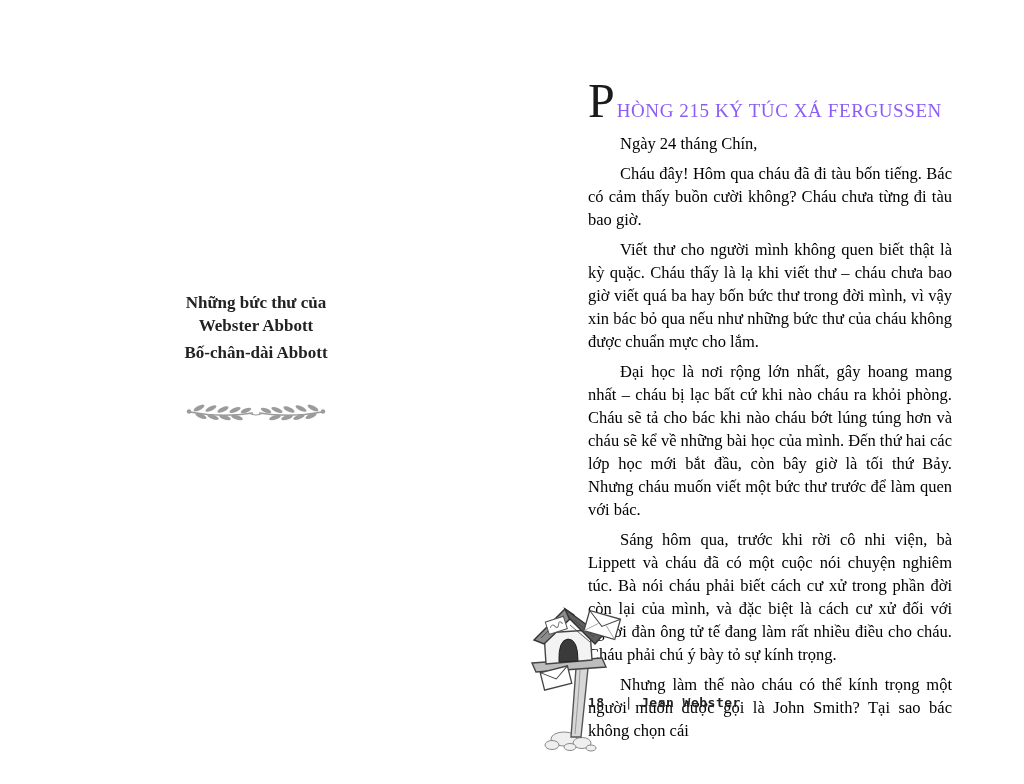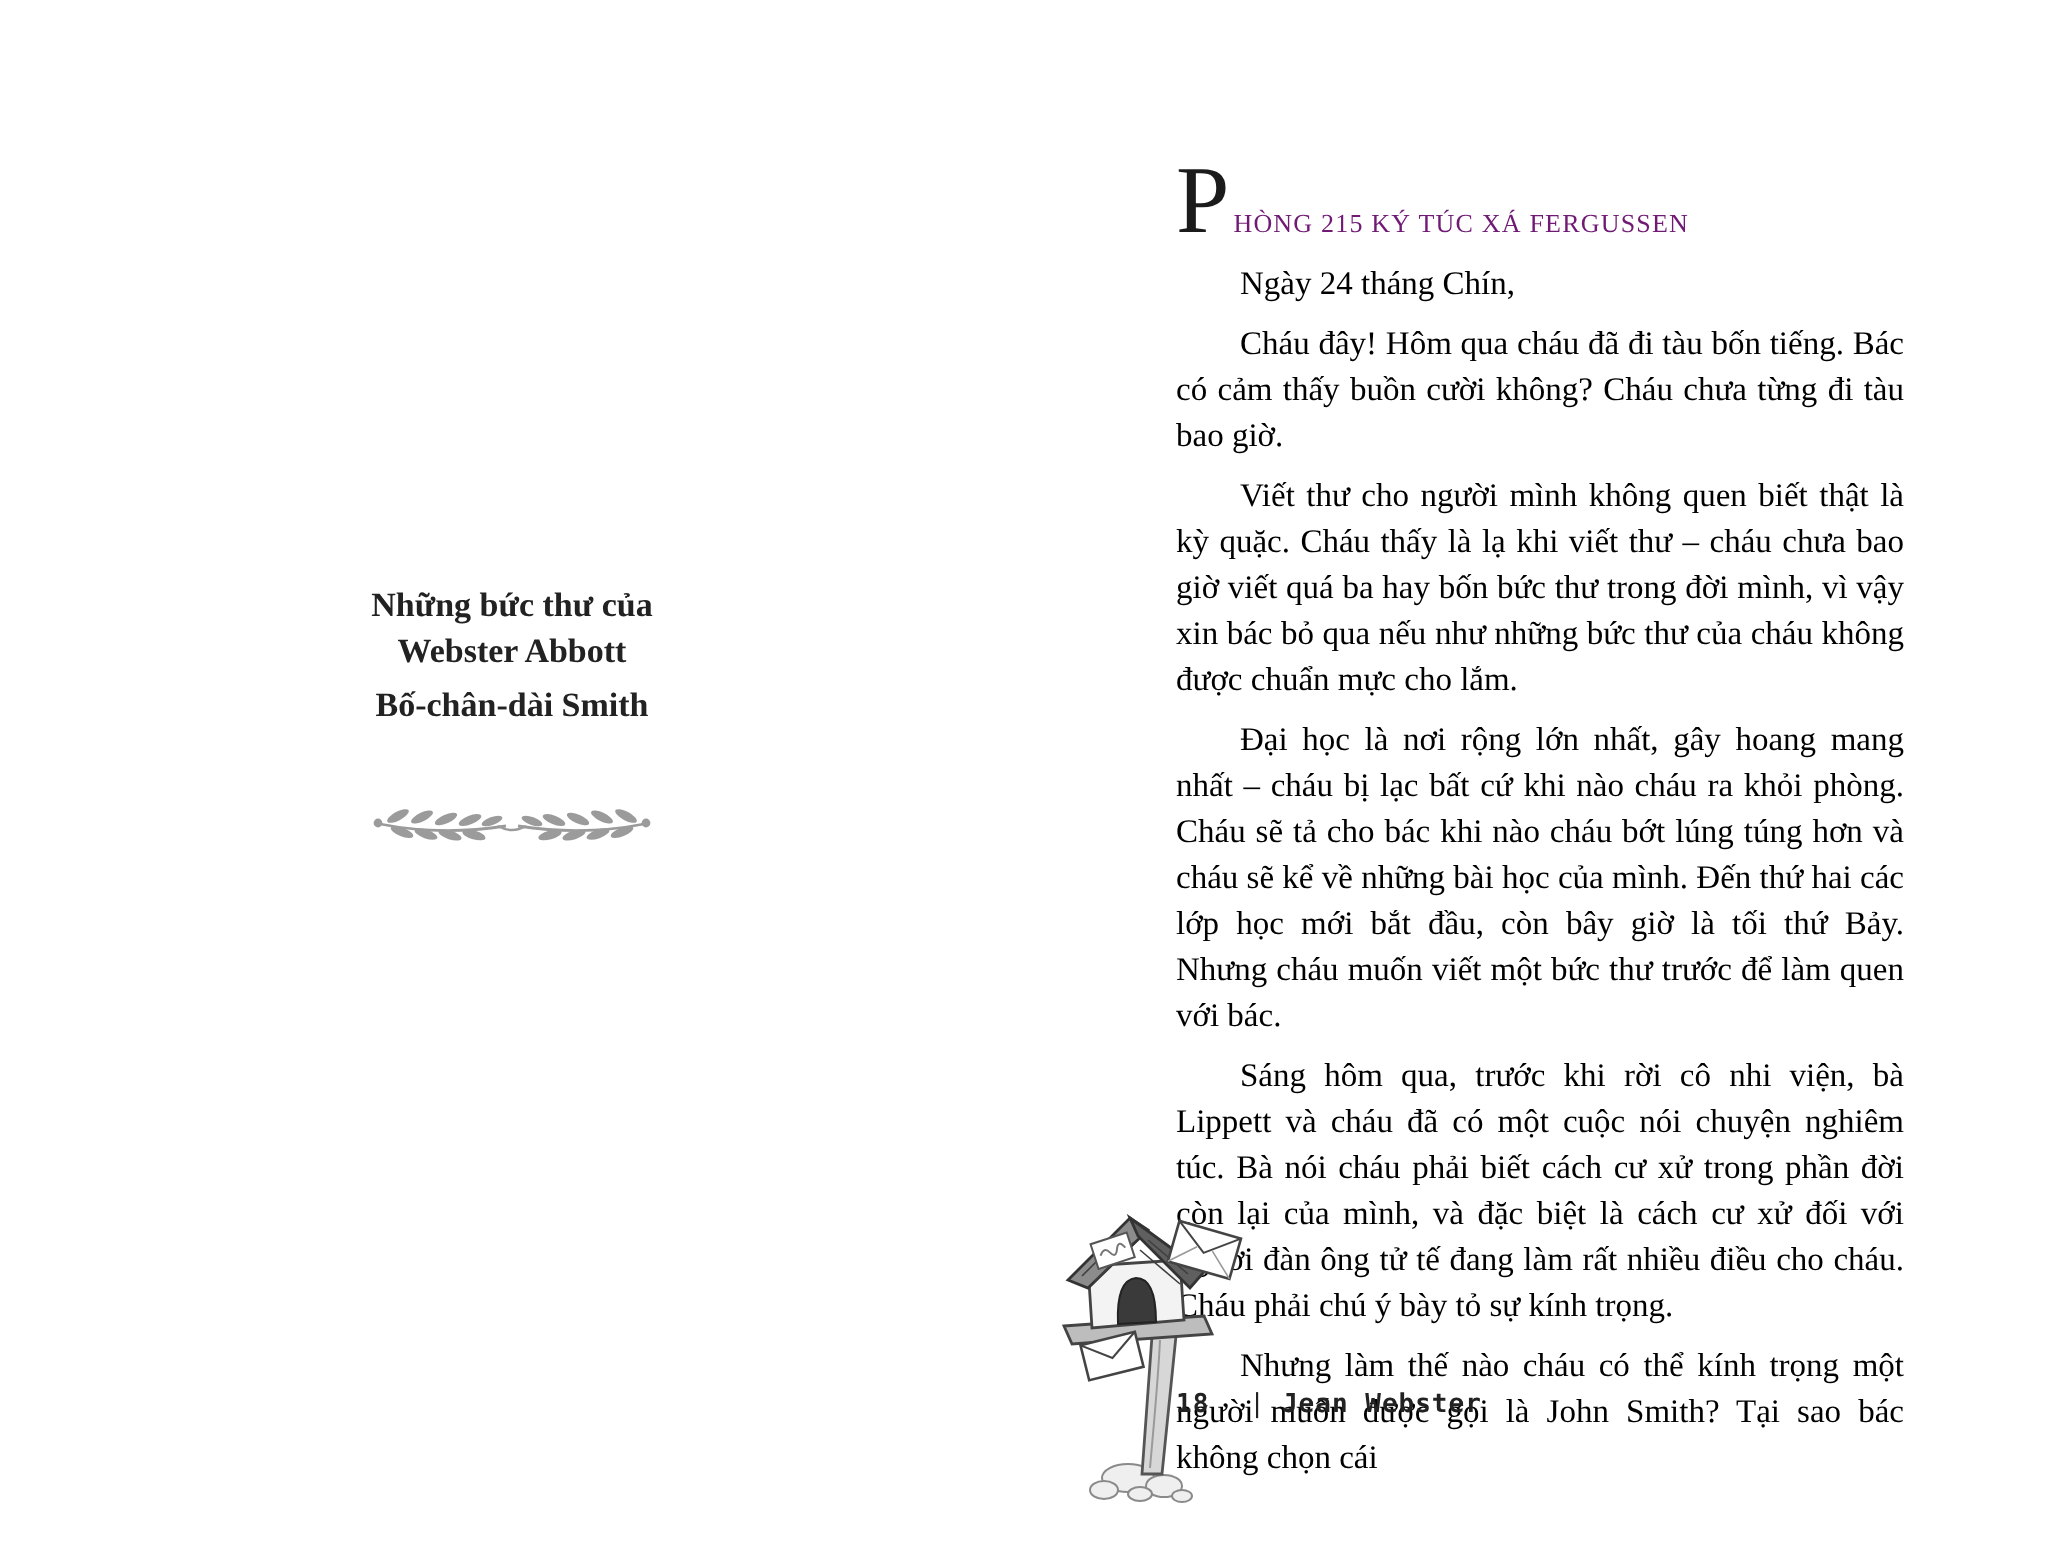--- a/index.html
+++ b/index.html
@@ -63,23 +63,23 @@
     white-space: nowrap;
   }
   .dropcap {
     font-size: 48px;
     line-height: 38px;
     font-weight: normal;
     color: #1b1b1b;
     margin-right: 2px;
   }
   .heading-rest {
-    font-size: 13px;
+    font-size: 19px;
     letter-spacing: 0.6px;
-    color: #701a75;
+    color: #8b5cf6;
   }
   .right-page p {
     margin: 0 0 7px 0;
     font-size: 16.5px;
     line-height: 23px;
     text-align: justify;
     text-indent: 32px;
     color: #000000;
   }
   .right-page p.date-line {
@@ -118,21 +118,21 @@
 </style>
 </head>
 <body>
 
 <div class="canvas">
 
   <div class="left-page">
     <div class="title-block">
       <div class="title-line">Những bức thư của</div>
       <div class="title-line">Webster Abbott</div>
-      <div class="title-line last">Bố-chân-dài Smith</div>
+      <div class="title-line last">Bố-chân-dài Abbott</div>
     </div>
 
     <div class="ornament-wrap">
       <svg width="142" height="26" viewBox="0 0 142 26" aria-hidden="true">
         <g fill="#9b9b9b" stroke="#9b9b9b">
 
           <g>
             <path d="M5,14 Q35,20 68,15" fill="none" stroke-width="1.4"></path>
             <circle cx="4" cy="13.5" r="2.2" stroke="none"></circle>
             <ellipse cx="14" cy="10" rx="6" ry="2.2" transform="rotate(-28 14 10)" stroke="none"></ellipse>

